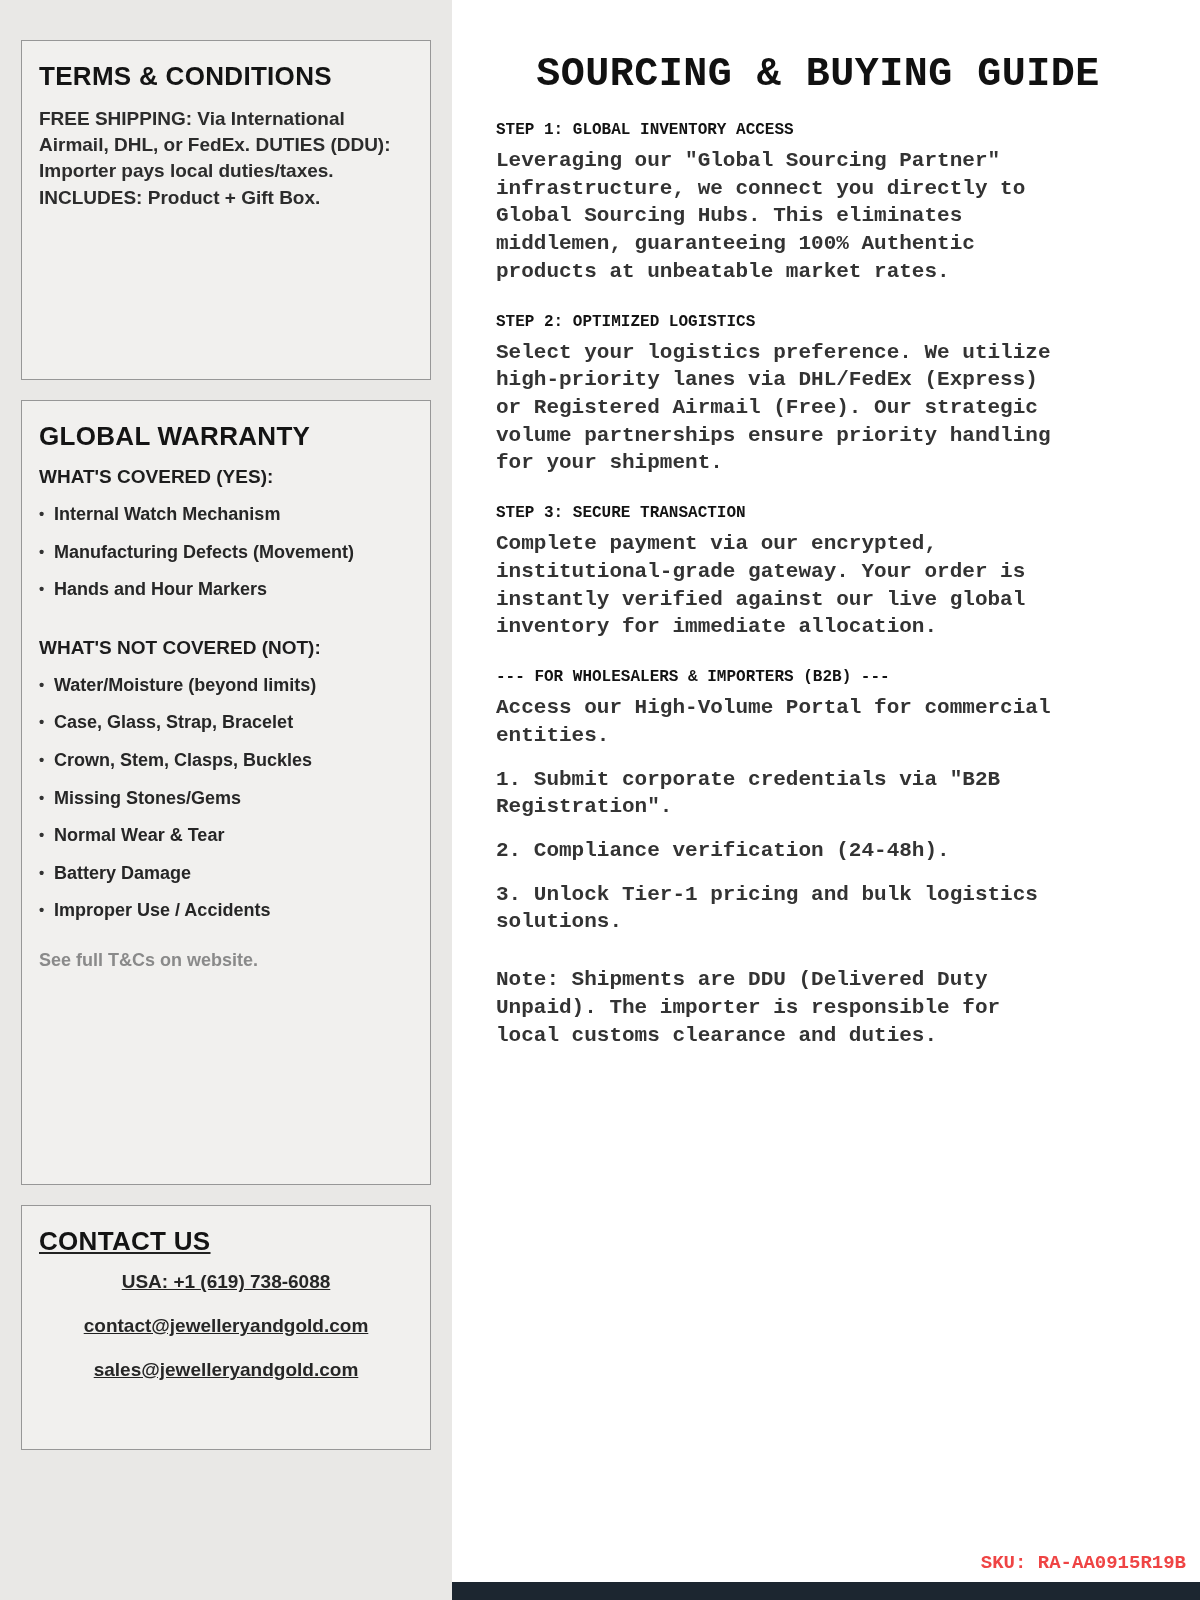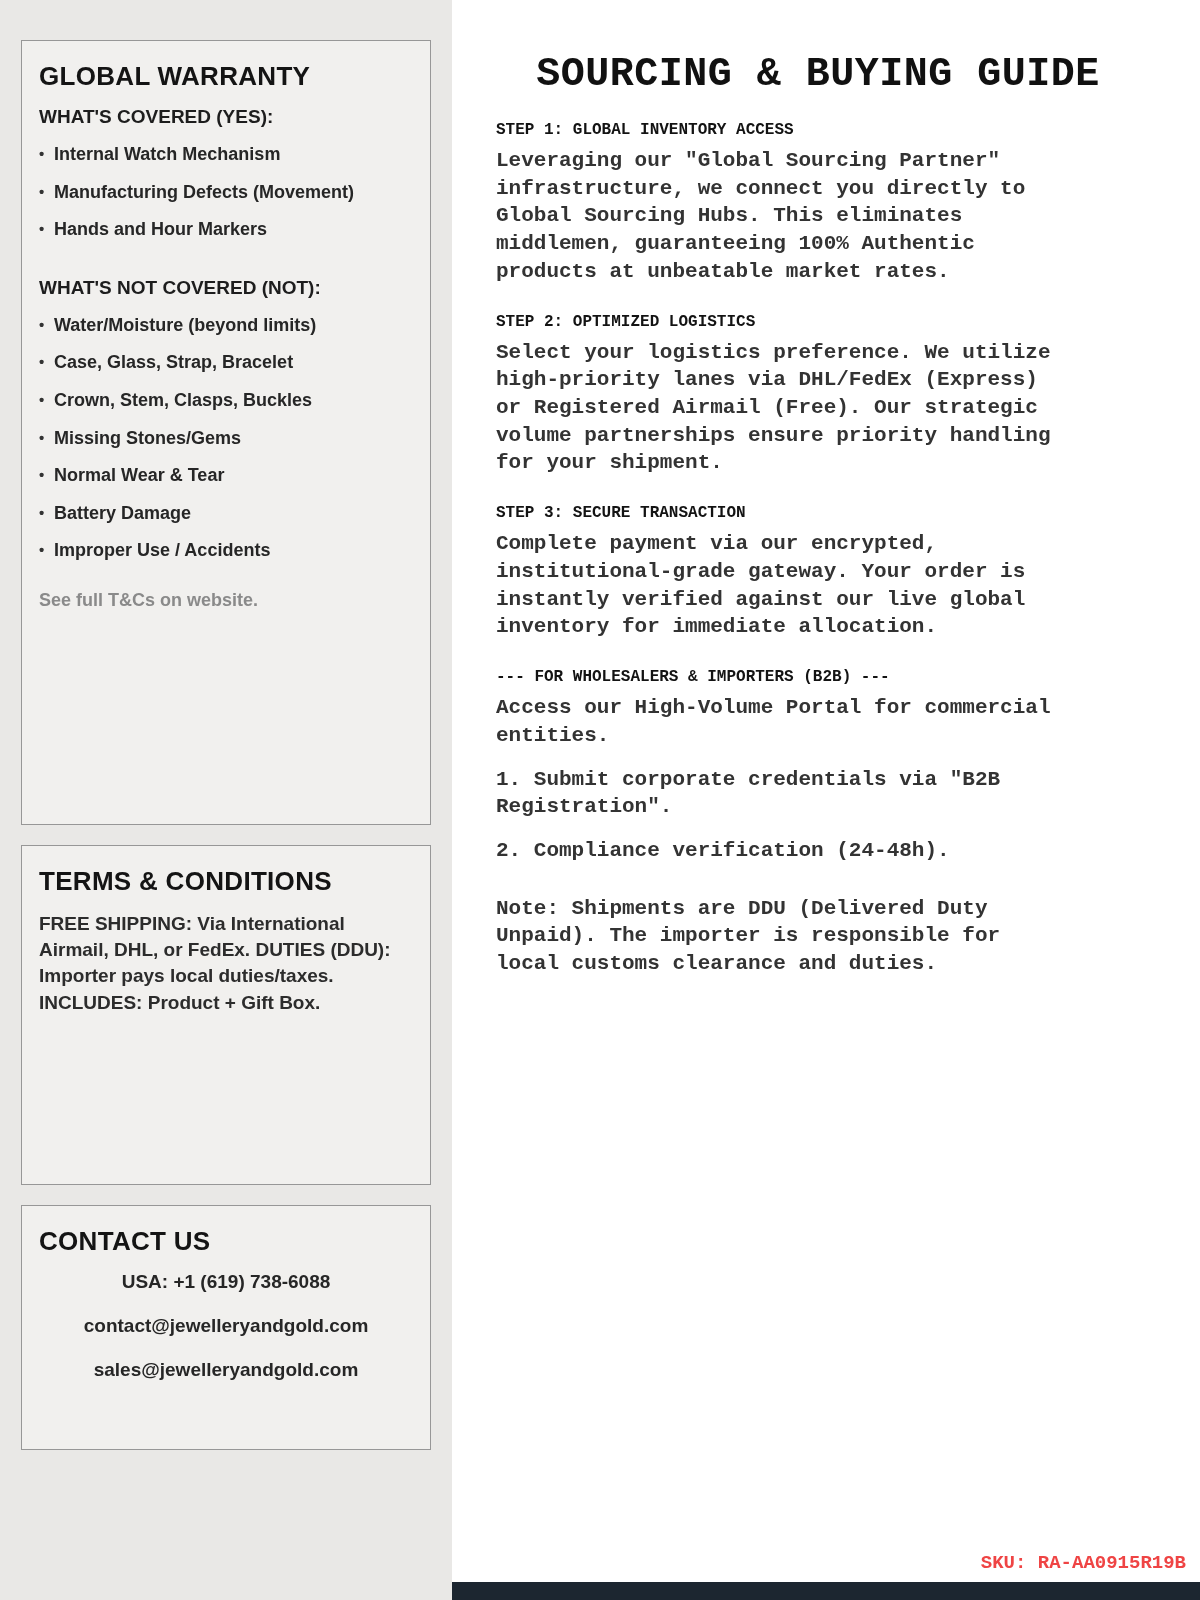--- a/index.html
+++ b/index.html
@@ -20,21 +20,21 @@
     padding: 40px 21px 0 21px;
   }
   .box {
     border: 1px solid #979797;
     background: #f1f0ee;
     padding: 20px 17px 24px 17px;
     margin-bottom: 20px;
   }
   .box-warranty { min-height: 785px; }
   .box-terms    { min-height: 340px; }
-  .box-contact  { min-height: 245px; }
+  .box-contact  { min-height: 245px; text-decoration: underline; }
 
   .box h2 {
     margin: 0 0 14px 0;
     font-size: 26px; font-weight: 800; color: #141414;
     letter-spacing: 0.3px;
   }
   .box h3 {
     margin: 0 0 16px 0;
     font-size: 19px; font-weight: 800; color: #1d1d1d;
   }
@@ -108,44 +108,44 @@
     background: #1c2630;
   }
 </style>
 </head>
 <body>
 
 <div class="page">
 
   <aside class="sidebar">
 
+    <section class="box box-terms">
+      <h2>TERMS &amp; CONDITIONS</h2>
+      <p class="terms-body">FREE SHIPPING: Via International Airmail, DHL, or FedEx.  DUTIES (DDU): Importer pays local duties/taxes.  INCLUDES: Product + Gift Box.</p>
+    </section>
+
     <section class="box box-warranty">
       <h2>GLOBAL WARRANTY</h2>
       <h3>WHAT'S COVERED (YES):</h3>
       <ul>
         <li>Internal Watch Mechanism</li>
         <li>Manufacturing Defects (Movement)</li>
         <li>Hands and Hour Markers</li>
       </ul>
       <h3 class="spaced">WHAT'S NOT COVERED (NOT):</h3>
       <ul>
         <li>Water/Moisture (beyond limits)</li>
         <li>Case, Glass, Strap, Bracelet</li>
         <li>Crown, Stem, Clasps, Buckles</li>
         <li>Missing Stones/Gems</li>
         <li>Normal Wear &amp; Tear</li>
         <li>Battery Damage</li>
         <li>Improper Use / Accidents</li>
       </ul>
       <p class="footnote">See full T&amp;Cs on website.</p>
-    </section>
-
-    <section class="box box-terms">
-      <h2>TERMS &amp; CONDITIONS</h2>
-      <p class="terms-body">FREE SHIPPING: Via International Airmail, DHL, or FedEx.  DUTIES (DDU): Importer pays local duties/taxes.  INCLUDES: Product + Gift Box.</p>
     </section>
 
     <section class="box box-contact">
       <h2>CONTACT US</h2>
       <p class="contact-line">USA: +1 (619) 738-6088</p>
       <p class="contact-line">contact@jewelleryandgold.com</p>
       <p class="contact-line">sales@jewelleryandgold.com</p>
     </section>
 
   </aside>
@@ -168,20 +168,21 @@
       <h2>STEP 3: SECURE TRANSACTION</h2>
       <p>Complete payment via our encrypted, institutional-grade gateway. Your order is instantly verified against our live global inventory for immediate allocation.</p>
     </section>
 
 
     <section>
       <h2 class="b2b-heading">--- FOR WHOLESALERS &amp; IMPORTERS (B2B) ---</h2>
       <p class="b2b-intro">Access our High-Volume Portal for commercial entities.</p>
       <p class="b2b-item">1. Submit corporate credentials via "B2B Registration".</p>
       <p class="b2b-item">2. Compliance verification (24-48h).</p>
+      <p class="b2b-item">3. Unlock Tier-1 pricing and bulk logistics solutions.</p>
       <p class="note">Note: Shipments are DDU (Delivered Duty Unpaid). The importer is responsible for local customs clearance and duties.</p>
     </section>
 
     <div class="sku">SKU: RA-AA0915R19B</div>
     <div class="bottom-bar"></div>
 
   </main>
 
 </div>
 

